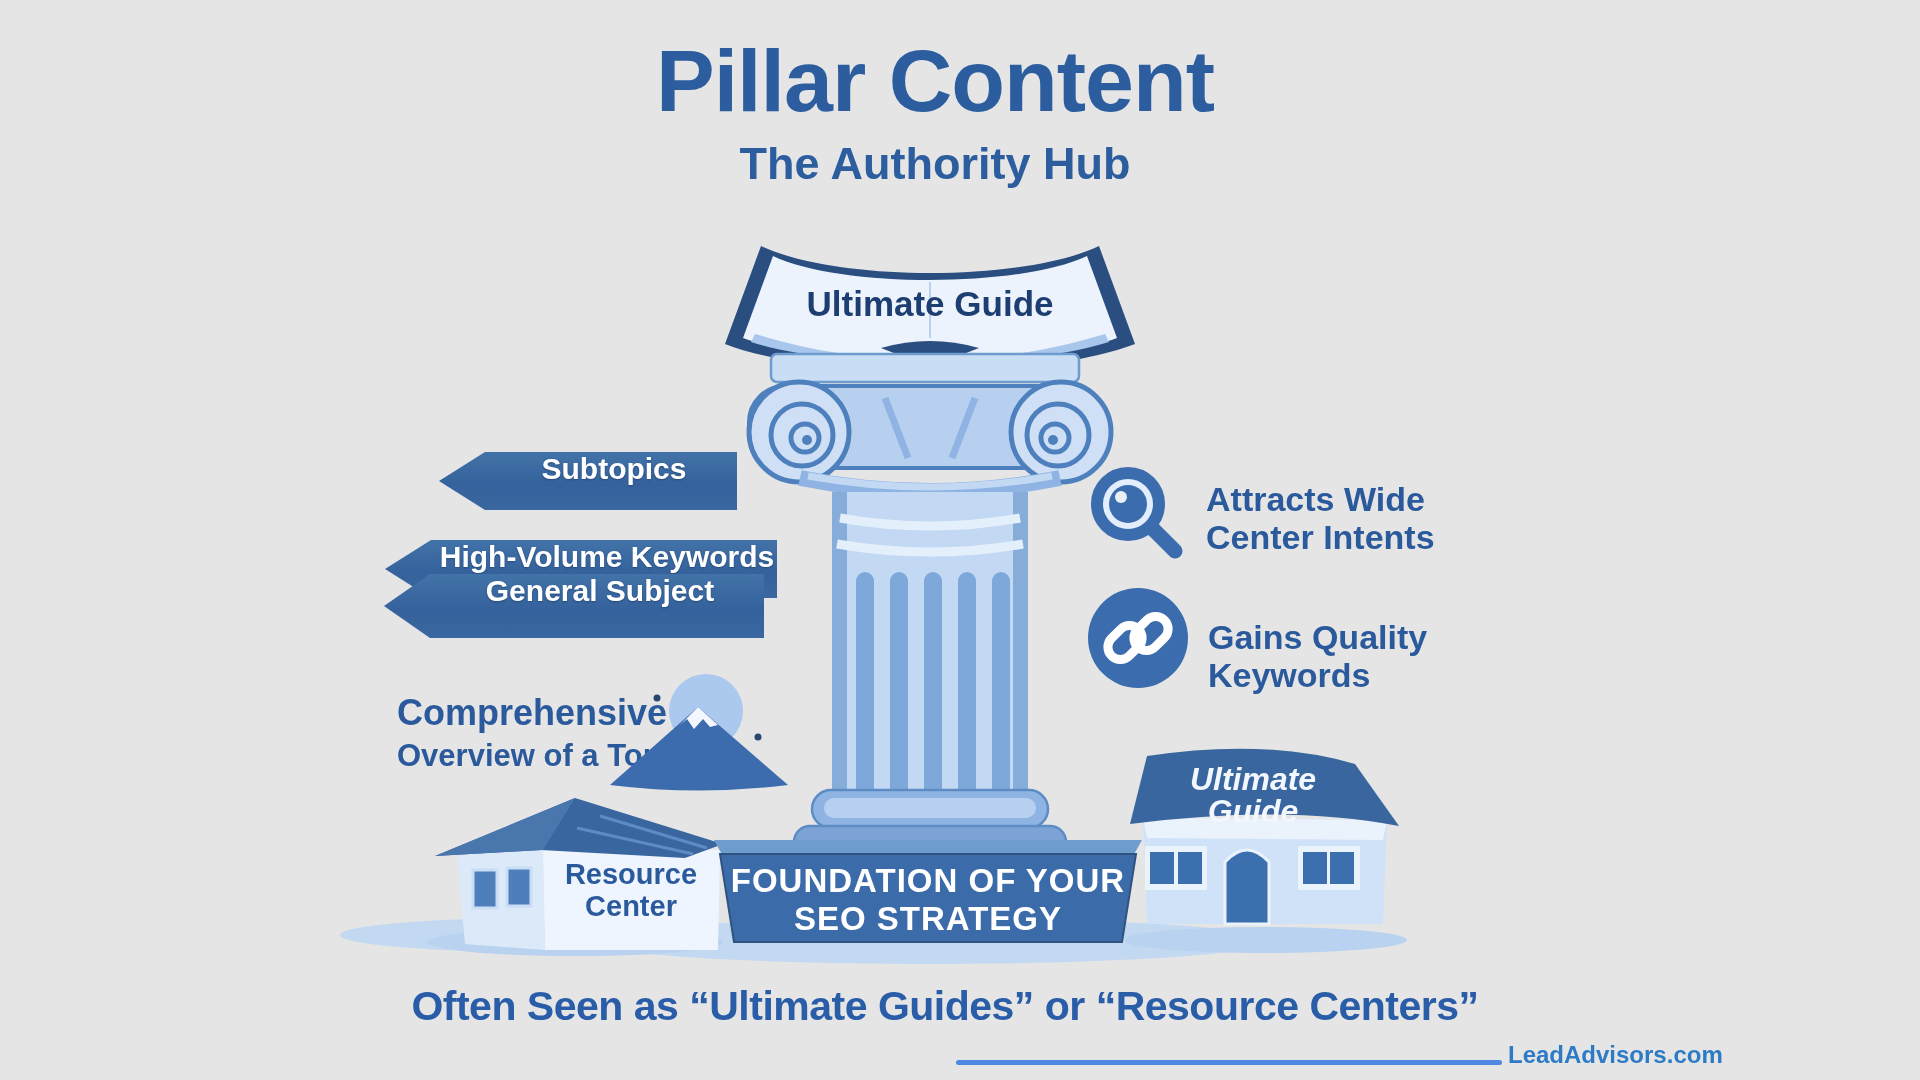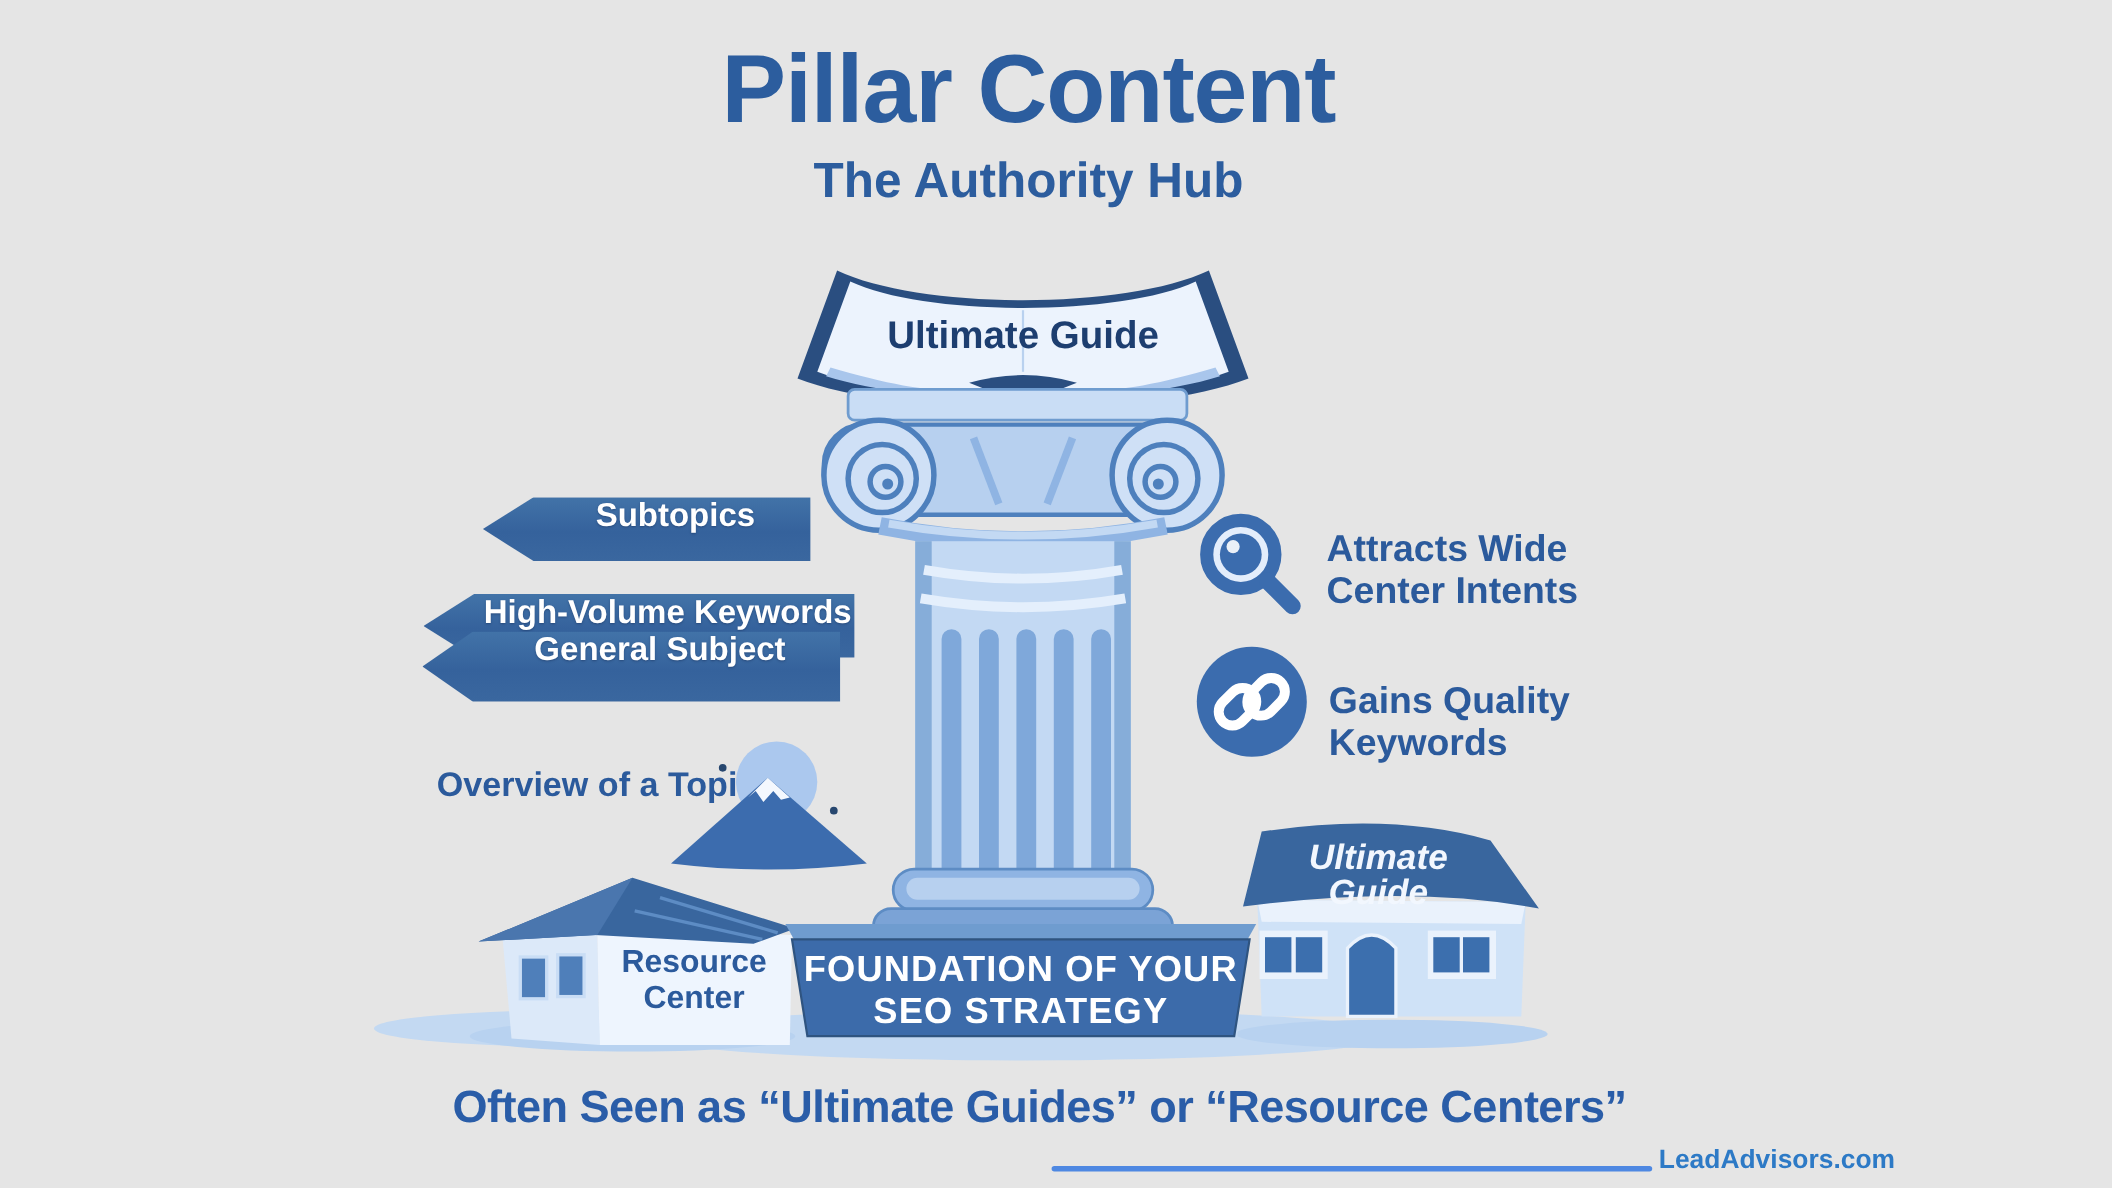--- a/index.html
+++ b/index.html
@@ -148,20 +148,21 @@
     <span>Subtopics</span>
   </div>
   <div class="abs banner" style="left:385px; top:540px; width:392px; height:58px;">
     <span>High-Volume Keywords</span>
   </div>
   <div class="abs banner" style="left:384px; top:574px; width:380px; height:64px;">
     <span>General Subject</span>
   </div>
 
   <div class="abs left-note" style="left:397px; top:692px;">
+    <div class="l1">Comprehensive</div>
     <div class="l2">Overview of a Topic</div>
   </div>
 
   <svg class="abs" style="left:600px; top:663px;" width="200" height="135" viewBox="0 0 200 135">
     <circle cx="106" cy="48" r="37" fill="#abc8ee"></circle>
     <path d="M10,122 L98,44 L188,122 Q99,133 10,122 Z" fill="#3c6cae"></path>
     <path d="M98,44 L118,62 L110,64 L103,56 L94,66 L87,56 L80,62 Z" fill="#f4f8fe"></path>
     <circle cx="57" cy="35" r="3.5" fill="#27476f"></circle>
     <circle cx="158" cy="74" r="3.5" fill="#27476f"></circle>
   </svg>

